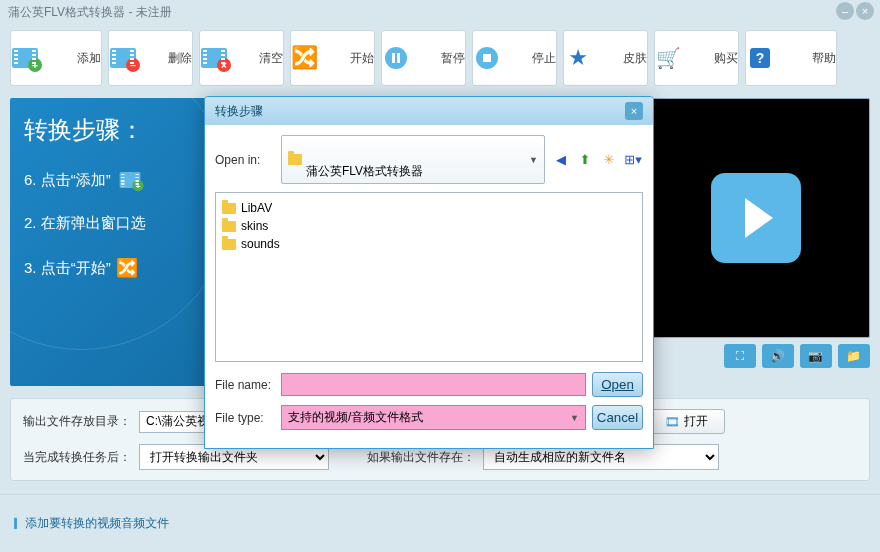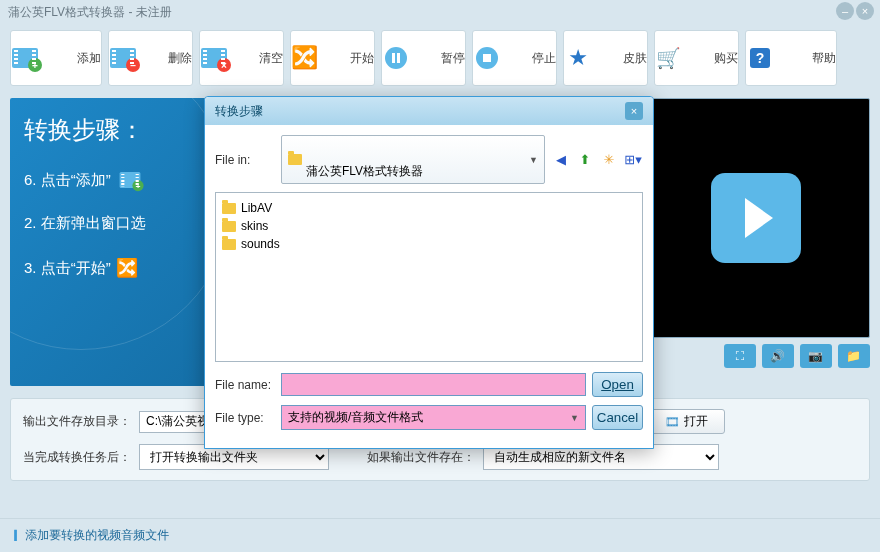--- a/index.html
+++ b/index.html
@@ -31,21 +31,21 @@
 
 .output-panel { margin: 6px 10px; background: #eef5f9; border: 1px solid #c8d8e0; border-radius: 3px; padding: 10px 12px; font-size: 12px; color: #333; }
 .output-row { display: flex; align-items: center; gap: 8px; margin-bottom: 10px; }
 .output-row:last-child { margin-bottom: 0; }
 .output-row label { white-space: nowrap; }
 .text-input { border: 1px solid #a8b8c4; padding: 3px 6px; font-size: 12px; background: #fff; }
 .text-input.path { width: 410px; }
 .btn { padding: 3px 16px; border: 1px solid #a8b8c4; background: linear-gradient(#fff, #e8eef2); border-radius: 3px; cursor: pointer; font-size: 12px; display: inline-flex; align-items: center; gap: 4px; }
 .select { border: 1px solid #a8b8c4; padding: 4px 6px; font-size: 12px; background: #fff; }
 
-.status-bar { position: absolute; bottom: 0; left: 0; right: 0; padding: 8px 10px; font-size: 12px; color: #1e6a9a; border-top: 1px solid #c8d8e0; }
+.status-bar { position: absolute; bottom: 0; left: 0; right: 0; padding: 20px 10px; font-size: 12px; color: #1e6a9a; border-top: 1px solid #c8d8e0; }
 .status-bar::before { content: "▎"; color: #3a9ad8; }
 
 
 .dialog-overlay { position: absolute; top: 96px; left: 204px; width: 450px; z-index: 100; }
 .dialog { background: #fff; border: 1px solid #3a9ad8; border-radius: 4px 4px 0 0; box-shadow: 0 4px 20px rgba(0,0,0,0.3); }
 .dialog-title { background: linear-gradient(#c8e4f4, #a8d4ec); padding: 5px 10px; display: flex; justify-content: space-between; align-items: center; font-size: 12px; color: #0a4a6a; border-radius: 4px 4px 0 0; }
 .dialog-close { width: 18px; height: 18px; background: #5aa8d0; border-radius: 3px; color: #fff; display: flex; align-items: center; justify-content: center; cursor: pointer; font-size: 11px; }
 .dialog-body { padding: 10px; font-size: 12px; }
 .dialog-row { display: flex; align-items: center; gap: 6px; margin-bottom: 8px; }
 .dialog-row label { width: 60px; color: #333; }
@@ -208,21 +208,21 @@
 </div>
 
 <div class="dialog-overlay">
   <div class="dialog">
     <div class="dialog-title">
       <span>转换步骤</span>
       <div class="dialog-close">×</div>
     </div>
     <div class="dialog-body">
       <div class="dialog-row">
-        <label>File in:</label>
+        <label>Open in:</label>
         <div class="lookin-select">
           <span class="folder-icon"></span>
           <span style="flex:1;margin-top:24px;">蒲公英FLV格式转换器</span>
           <span style="font-size:9px;color:#555;">▼</span>
         </div>
         <div class="nav-icons">
           <div class="nav-icon" style="color:#2a58c8;">◀</div>
           <div class="nav-icon" style="color:#2a9a2a;">⬆</div>
           <div class="nav-icon" style="color:#e8a030;">✳</div>
           <div class="nav-icon" style="color:#2a58c8;">⊞▾</div>

